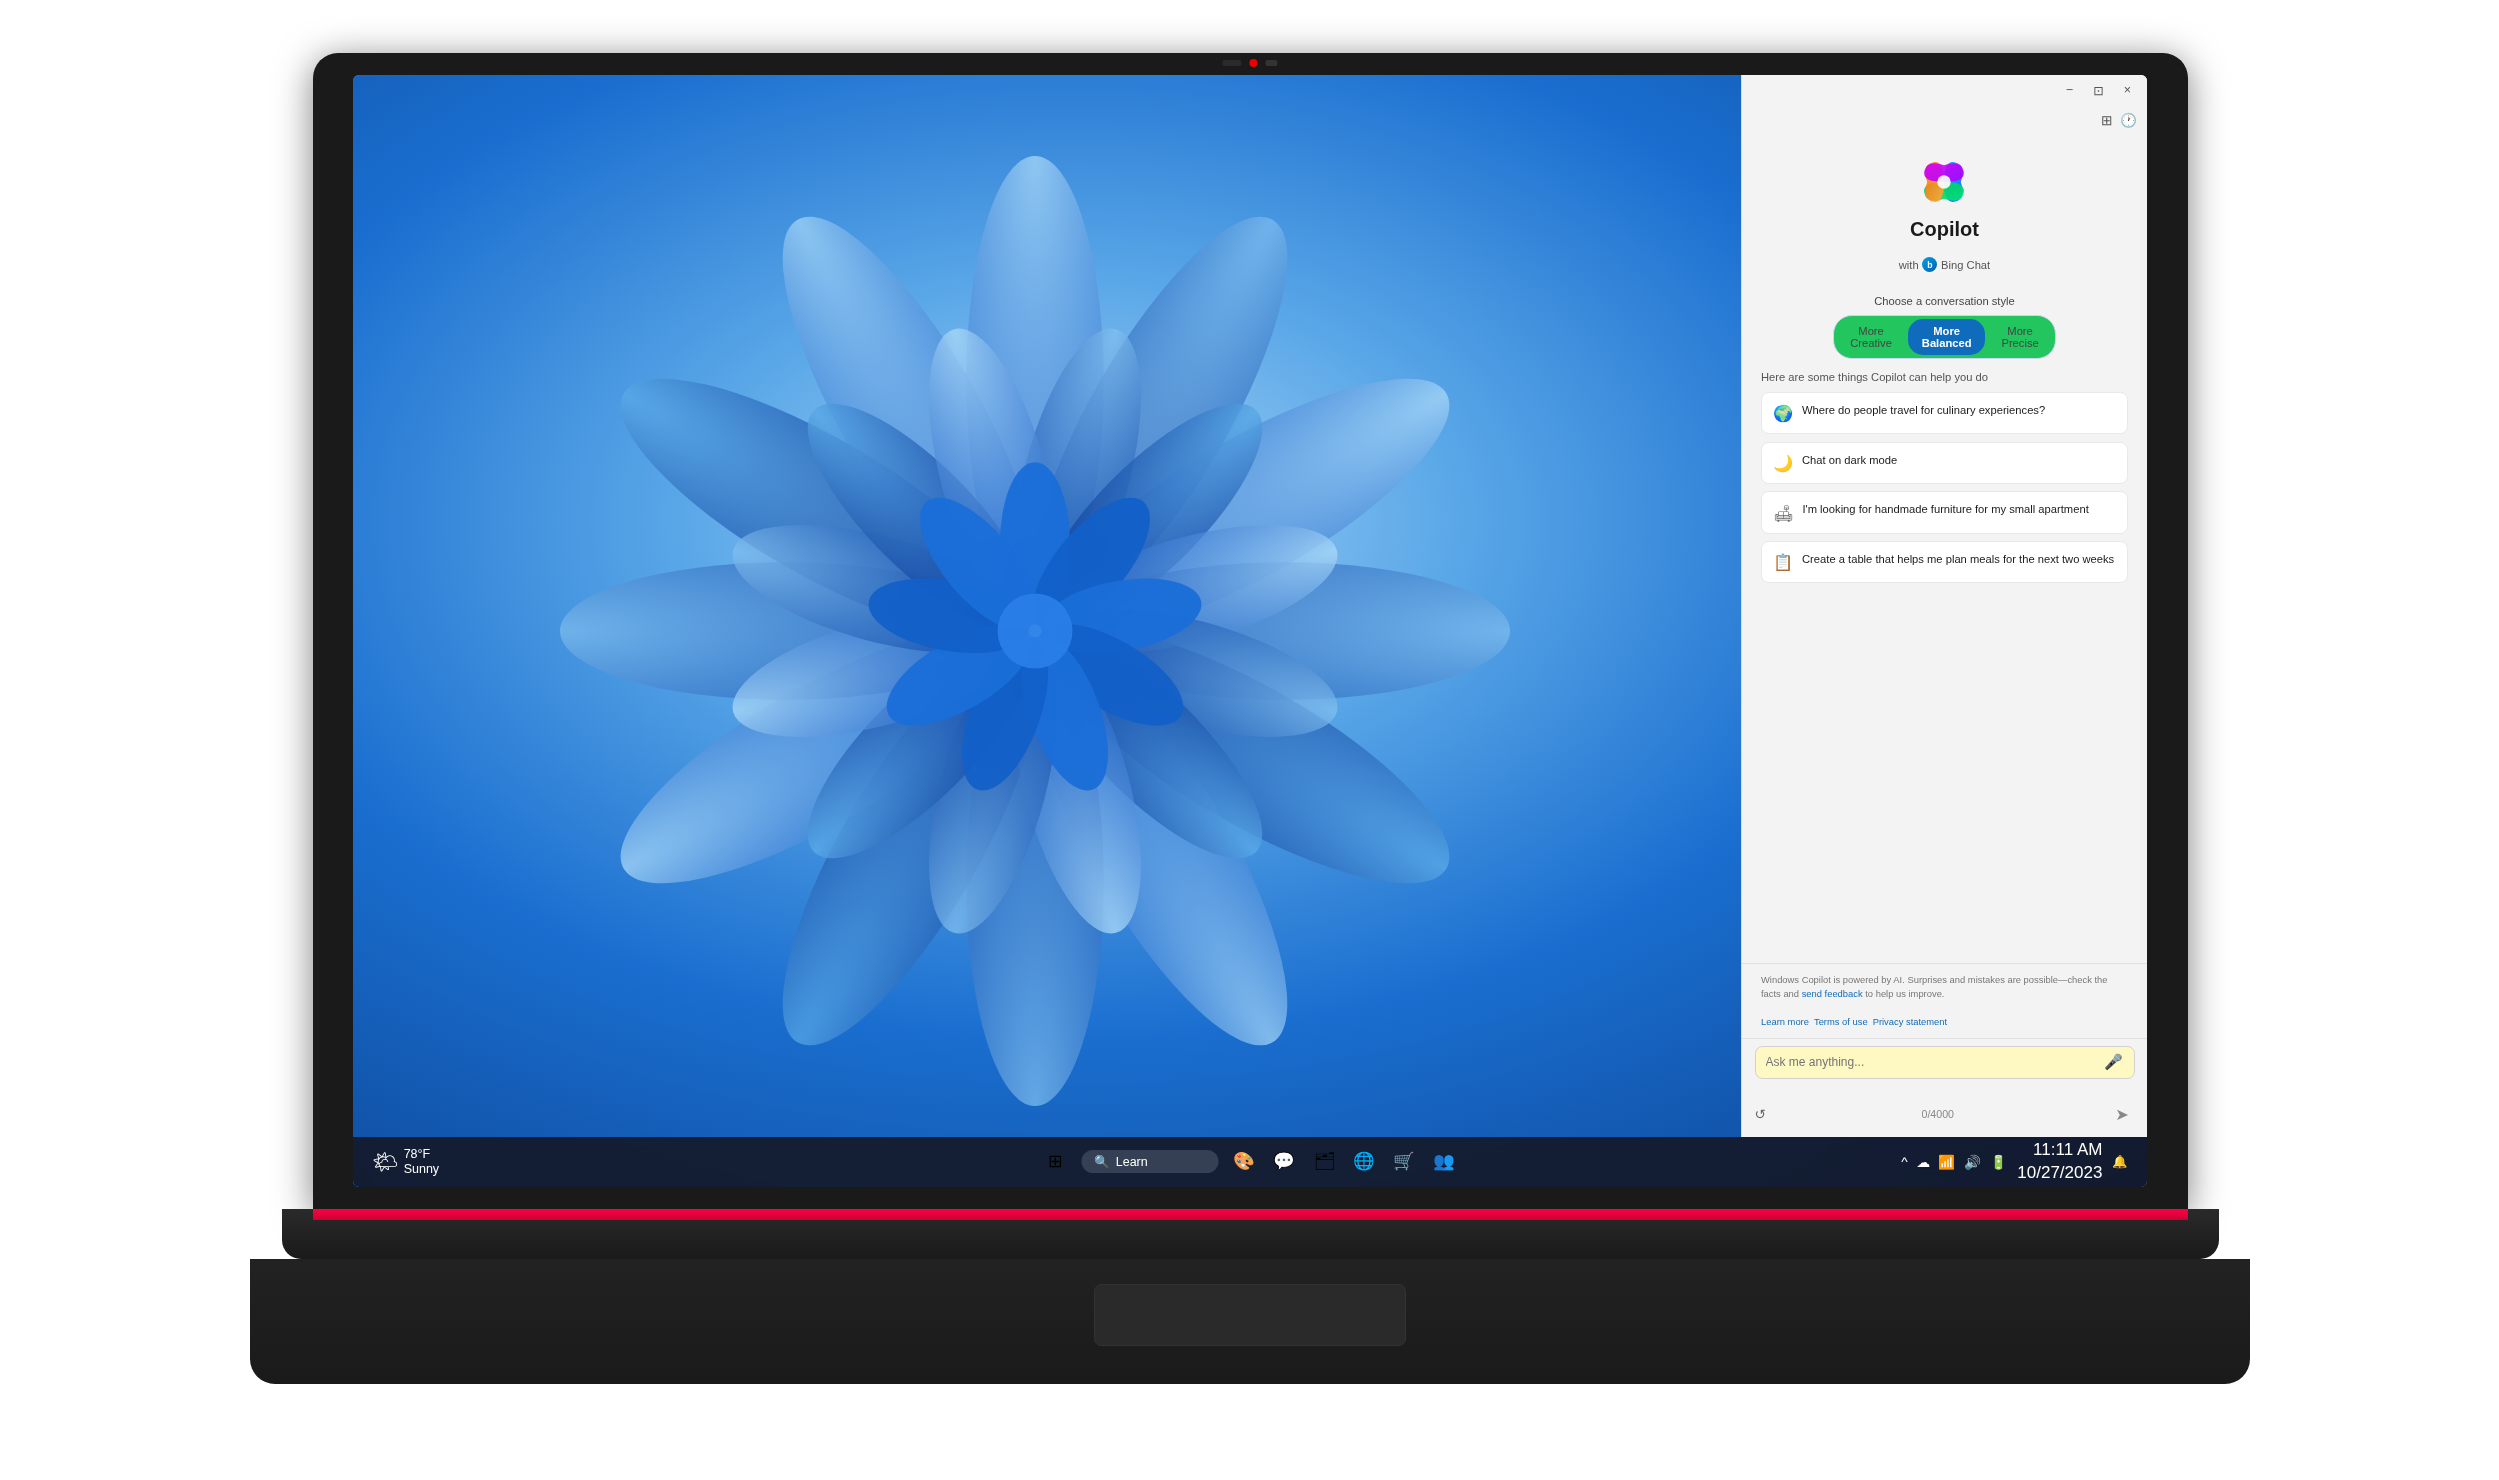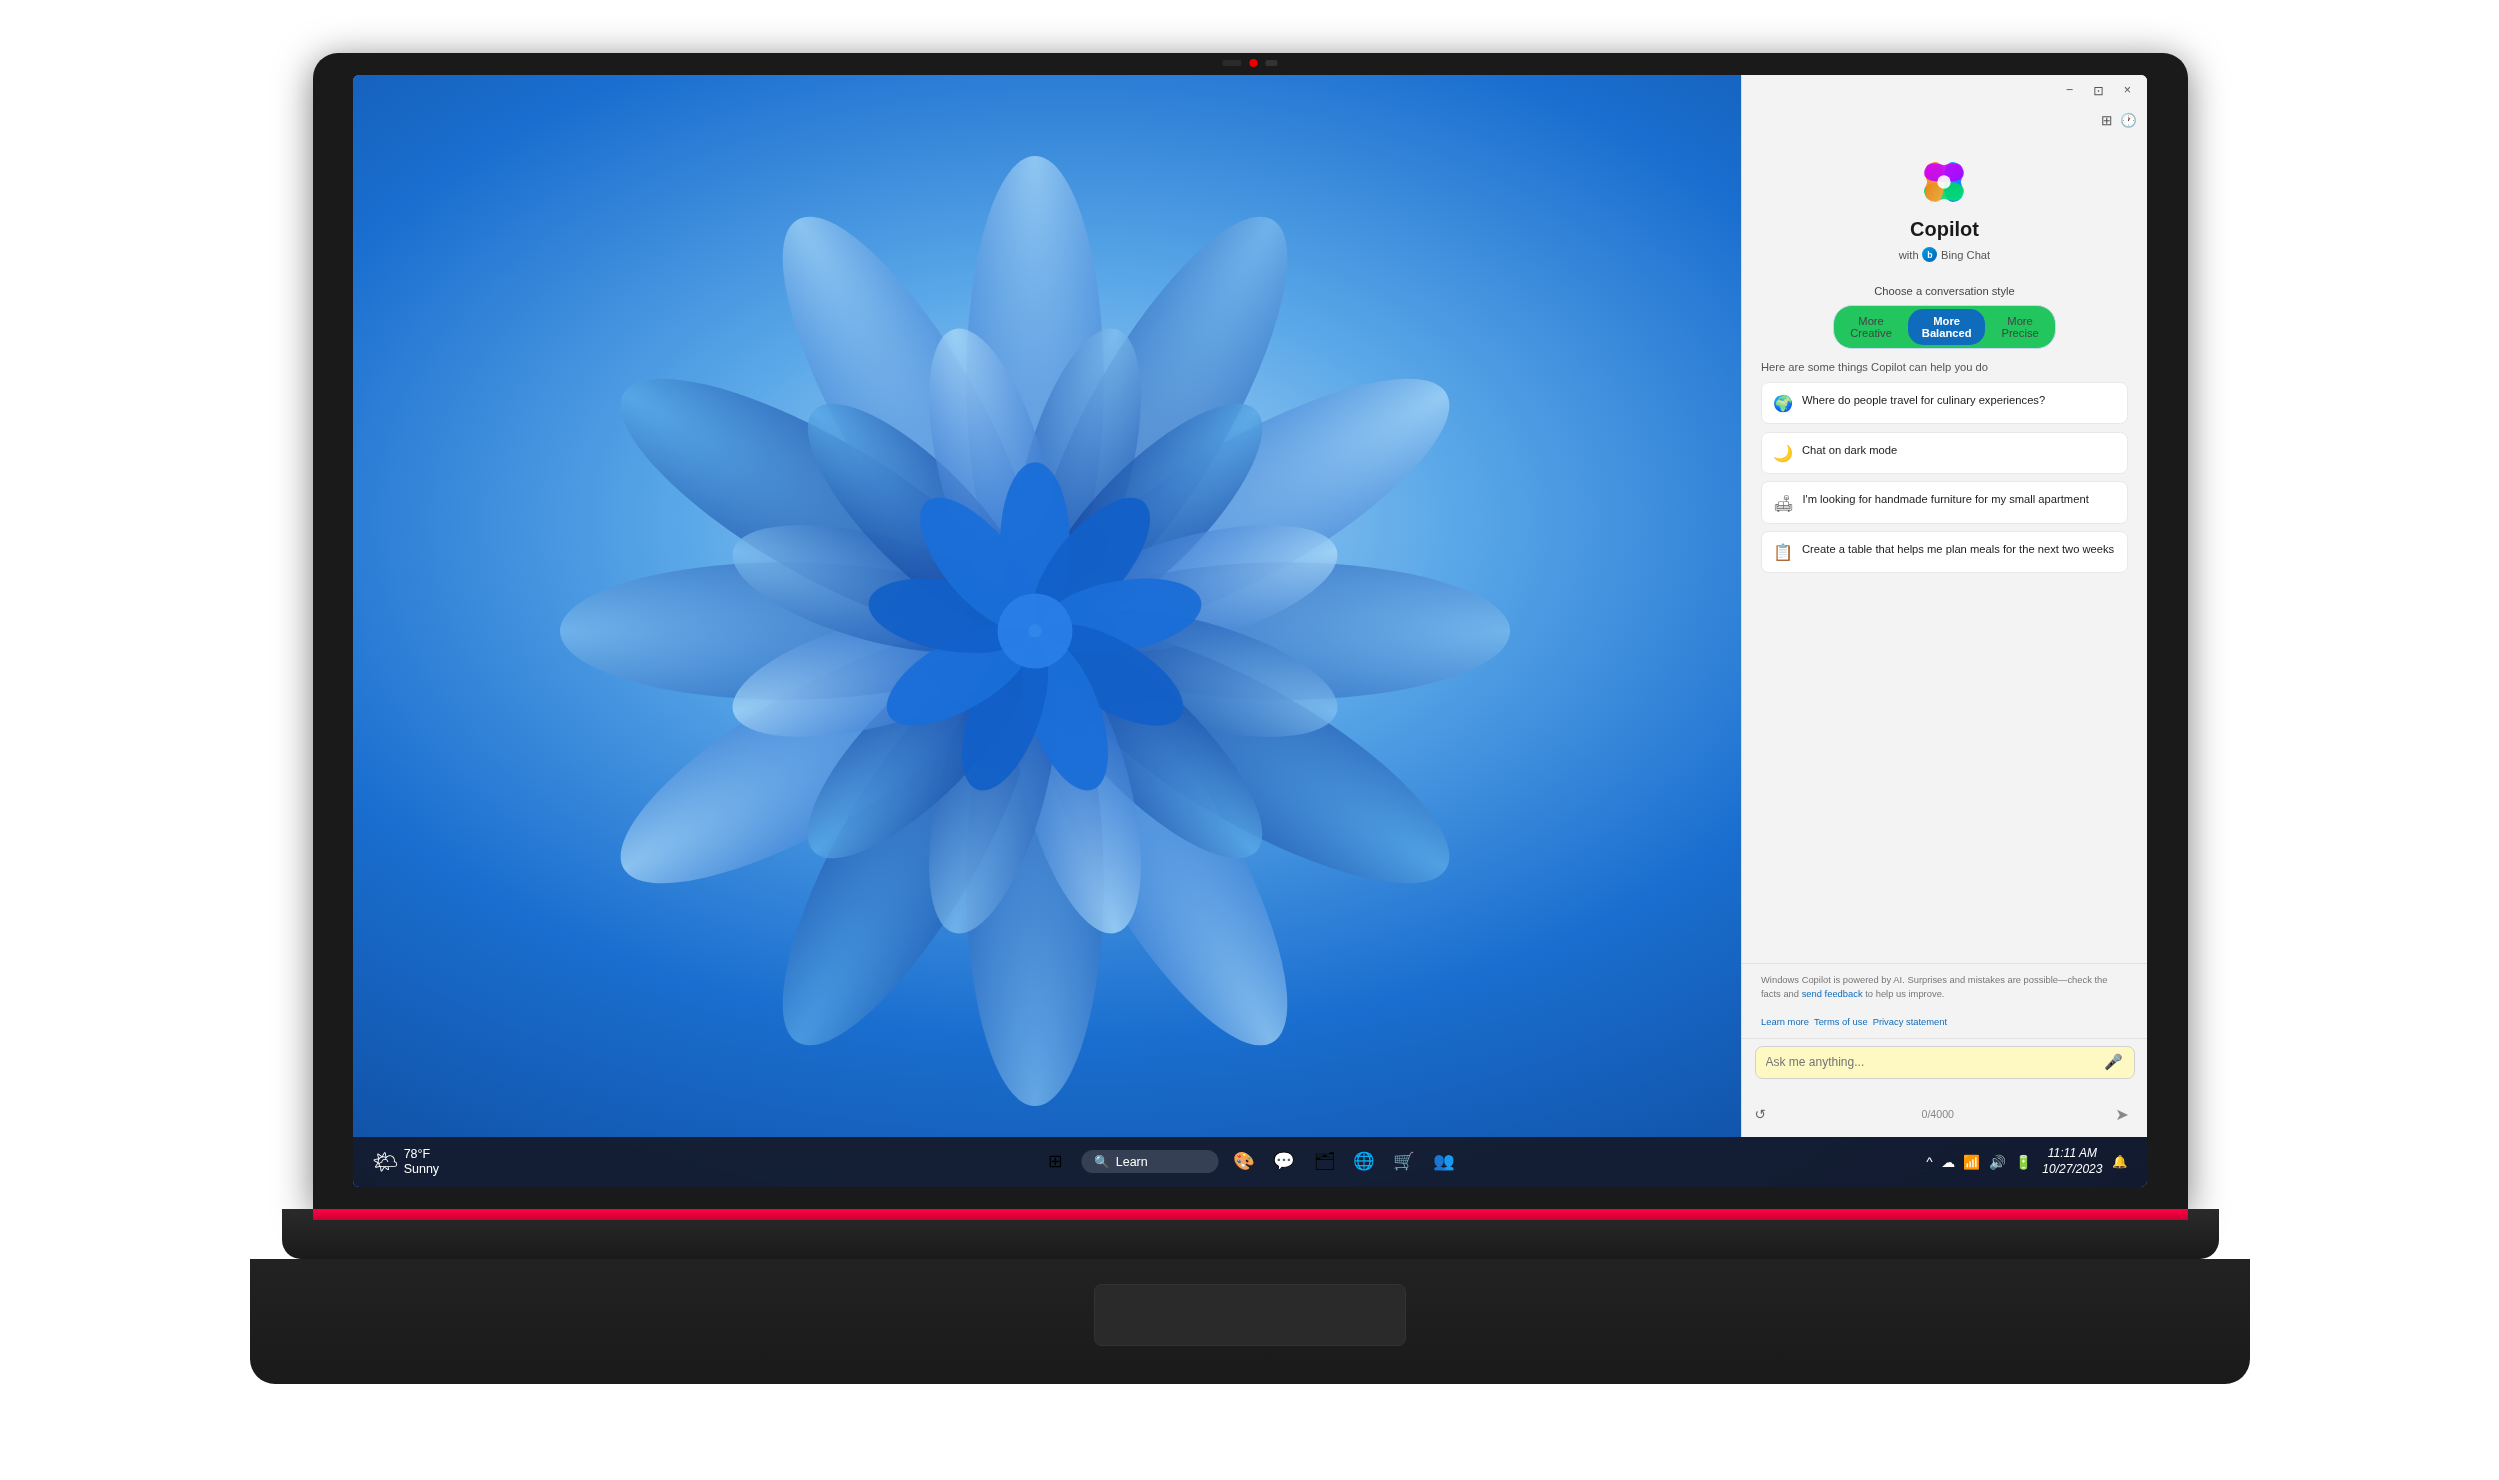--- a/index.html
+++ b/index.html
@@ -167,25 +167,24 @@
     }
 
     .system-tray {
       display: flex;
       align-items: center;
       gap: 8.7px;
       font-size: 13.7px;
     }
 
     .time-display {
-      text-align: center;
-      font-size: 12px;
+      text-align: right;
+      font-size: 17px;
       color: #fff;
       line-height: 1.3;
-      font-style: italic;
     }
 
     
     .copilot-panel {
       position: absolute;
       top: 0;
       right: 0;
       width: 406px;
       height: 1062px;
       background: #f3f3f3;
@@ -251,21 +250,21 @@
     .copilot-logo {
       width: 56px;
       height: 56px;
       margin-bottom: 8.7px;
     }
 
     .copilot-title {
       font-size: 20px;
       font-weight: 600;
       color: #1a1a1a;
-      margin-bottom: 6px;
+      margin-bottom: 16px;
     }
 
     .bing-chat-line {
       display: flex;
       align-items: center;
       gap: 3.7px;
       font-size: 11.2px;
       color: #555;
     }
 

